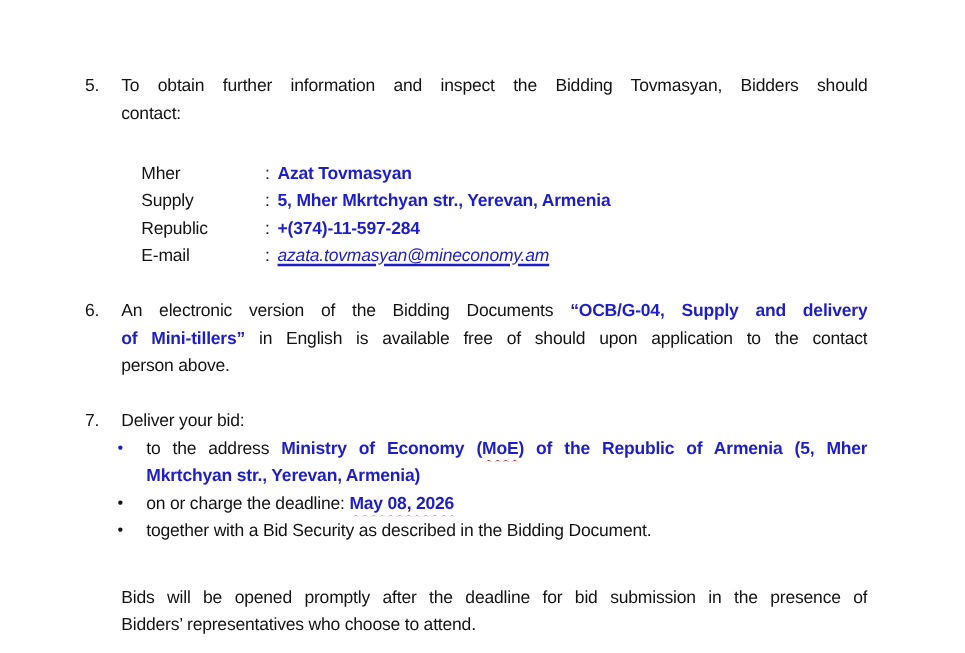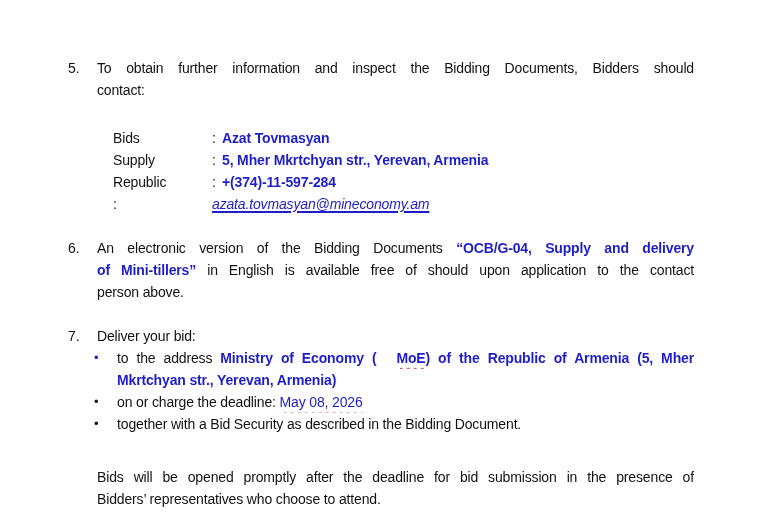--- a/index.html
+++ b/index.html
@@ -44,61 +44,61 @@
     text-decoration-thickness:1.5px;
     text-underline-offset:2px;
   }
   .s-bsq{
     color:var(--blue);font-weight:bold;
     text-decoration:underline;
     text-decoration-style:wavy;
     text-decoration-color:var(--sq-dark);
     text-decoration-thickness:1px;
     text-underline-offset:4px;
-    padding-left:20px;
   }
   .s-bdate{
-    color:var(--blue);font-weight:normal;
+    color:var(--blue);font-weight:bold;
     text-decoration:underline;
     text-decoration-style:wavy;
     text-decoration-color:var(--sq-light);
     text-decoration-thickness:1px;
     text-underline-offset:4px;
     margin-top:46px;
   }
 </style>
 </head>
 <body>
 
 <div class="page" data-name="document-page">
   <div data-name="document-body">
       <div data-name="item-5" class="block block-numbered">
         <span class="num" data-name="item-number">5.</span>
         <div data-name="item-text">
-          <div class="line jl" data-name="text-line"><span class="s-n" data-name="text-run">To obtain further information and inspect the Bidding Documents, Bidders should</span></div>
+          <div class="line jl" data-name="text-line"><span class="s-n" data-name="text-run">To obtain further information and inspect the Bidding Tovmasyan, Bidders should</span></div>
           <div class="line" data-name="text-line"><span class="s-n" data-name="text-run">contact:</span></div>
         </div>
       </div>
       <div data-name="contact-block" class="block block-contact">
         <div class="contact-row" data-name="contact-row-name">
-          <span class="s-n" data-name="contact-label">Bids</span>
+          <span class="s-n" data-name="contact-label">Mher</span>
           <span class="s-n" data-name="contact-colon">:</span>
           <span class="s-b" data-name="contact-value">Azat Tovmasyan</span>
         </div>
         <div class="contact-row" data-name="contact-row-address">
           <span class="s-n" data-name="contact-label">Supply</span>
           <span class="s-n" data-name="contact-colon">:</span>
           <span class="s-b" data-name="contact-value">5, Mher Mkrtchyan str., Yerevan, Armenia</span>
         </div>
         <div class="contact-row" data-name="contact-row-telephone">
           <span class="s-n" data-name="contact-label">Republic</span>
           <span class="s-n" data-name="contact-colon">:</span>
           <span class="s-b" data-name="contact-value">+(374)-11-597-284</span>
         </div>
         <div class="contact-row" data-name="contact-row-email">
+          <span class="s-n" data-name="contact-label">E-mail</span>
           <span class="s-n" data-name="contact-colon">:</span>
           <span class="s-bi" data-name="email-link">azata.tovmasyan@mineconomy.am</span>
         </div>
       </div>
       <div data-name="item-6" class="block block-numbered">
         <span class="num" data-name="item-number">6.</span>
         <div data-name="item-text">
           <div class="line jl" data-name="text-line"><span class="s-n" data-name="text-run">An electronic version of the Bidding Documents </span><span class="s-b" data-name="text-run">“OCB/G-04, Supply and delivery</span></div>
           <div class="line jl" data-name="text-line"><span class="s-b" data-name="text-run">of Mini-tillers”</span><span class="s-n" data-name="text-run"> in English is available free of should upon application to the contact</span></div>
           <div class="line" data-name="text-line"><span class="s-n" data-name="text-run">person above.</span></div>

